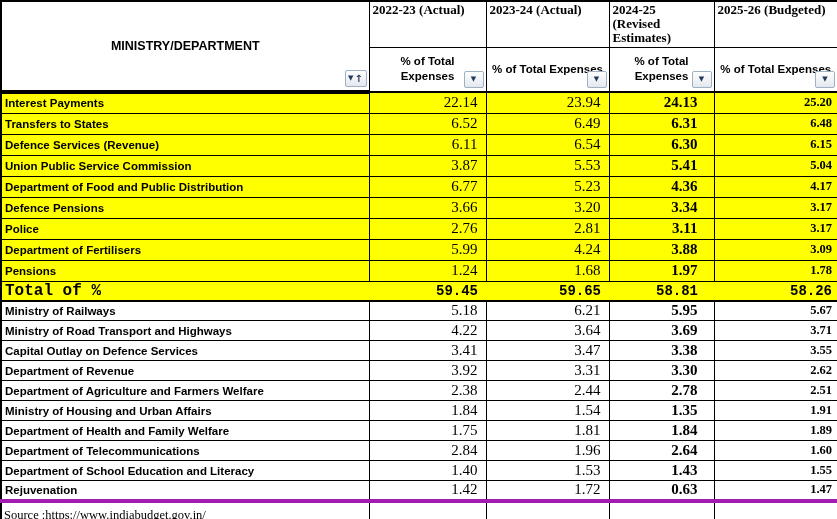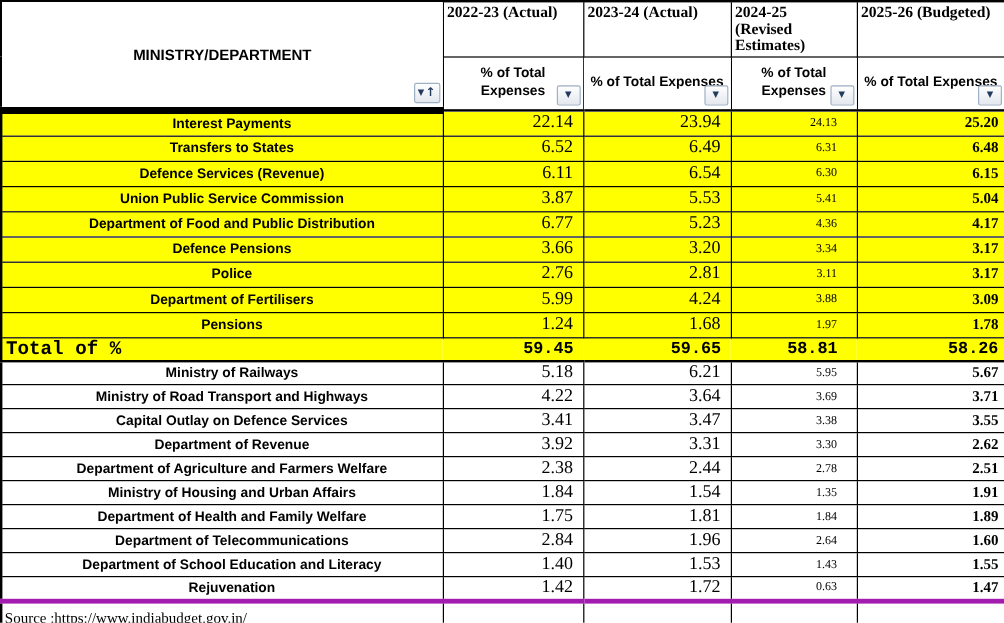--- a/index.html
+++ b/index.html
@@ -1,38 +1,38 @@
 <!DOCTYPE html>
 <html><head>
 <meta charset="utf-8">
 <style>
   html,body{margin:0;padding:0;background:#ffffff;}
   body{width:837px;height:519px;overflow:hidden;position:relative;}
   table{border-collapse:collapse;table-layout:fixed;width:837px;border:2px solid #000;}
   td{box-sizing:border-box;border:1px solid #000;padding:0;overflow:hidden;vertical-align:middle;background:#fff;}
 
   
-  td.corner{position:relative;text-align:center;font:bold 12.5px "Liberation Sans",sans-serif;color:#000;border-bottom:6px solid #000000;}
+  td.corner{position:relative;text-align:center;font:bold 12.5px "Liberation Sans",sans-serif;color:#000;border-bottom:4px solid #000000;}
   td.year{height:46px;vertical-align:top;text-align:left;font:bold 13px "Liberation Serif",serif;padding:1px 2px 0 3px;white-space:pre-line;line-height:14px;}
   td.sub{height:45px;position:relative;text-align:center;font:bold 11.5px "Liberation Sans",sans-serif;border-bottom:2px solid #000;}
   .subtxt{display:inline-block;white-space:pre-line;line-height:15px;}
 
   
   .fbtn{position:absolute;right:2px;bottom:3px;width:18px;height:15px;background:linear-gradient(#fefefe,#e4e8ee);border:1px solid #9fb1c5;border-radius:2px;color:#223a5e;cursor:pointer;display:flex;align-items:center;justify-content:center;font-family:"DejaVu Sans",sans-serif;}
   .fb-arr{font-size:7px;line-height:7px;}
   .corner-btn{width:20px;}
   .fb-up{font-size:10px;line-height:10px;font-weight:bold;margin-left:1px;}
 
   
   tr.hl td{background:#ffff00;height:21px;}
   tr.plain td{background:#ffffff;height:20px;border-bottom-width:1.5px;}
-  td.lbl{font:bold 11.5px "Liberation Sans",sans-serif;text-align:center;padding-left:16px;}
+  td.lbl{font:bold 11.5px "Liberation Sans",sans-serif;text-align:left;padding-left:3px;}
   td.val{font-family:"Liberation Serif","DejaVu Serif",serif;text-align:right;}
   .v0,.v1{font-size:15px;padding-right:8px;}
-  .v2{font-size:10px;padding-right:16px;}
+  .v2{font-size:15px;padding-right:16px;font-weight:bold;}
   .v3{font-size:12.5px;font-weight:bold;padding-right:5px;margin-top:46px;}
 
   
   tr.total td{background:#ffff00;height:19px;border-top:1px solid #000;border-bottom:2px solid #000;font-family:Liberation Mono, monospace;}
   td.tlbl{font:bold 16px "Liberation Sans",sans-serif;text-align:left;padding-left:3px;border-right:none;}
   td.tval{font-family:"Liberation Serif","DejaVu Serif",serif;font-weight:bold;font-size:14px;text-align:right;border-left:none;border-right:none;}
   tr.total td.v3{border-right:2px solid #14532d;}
 
   
   tr.src td{height:28px;border-top:4px solid #a21caf;}

